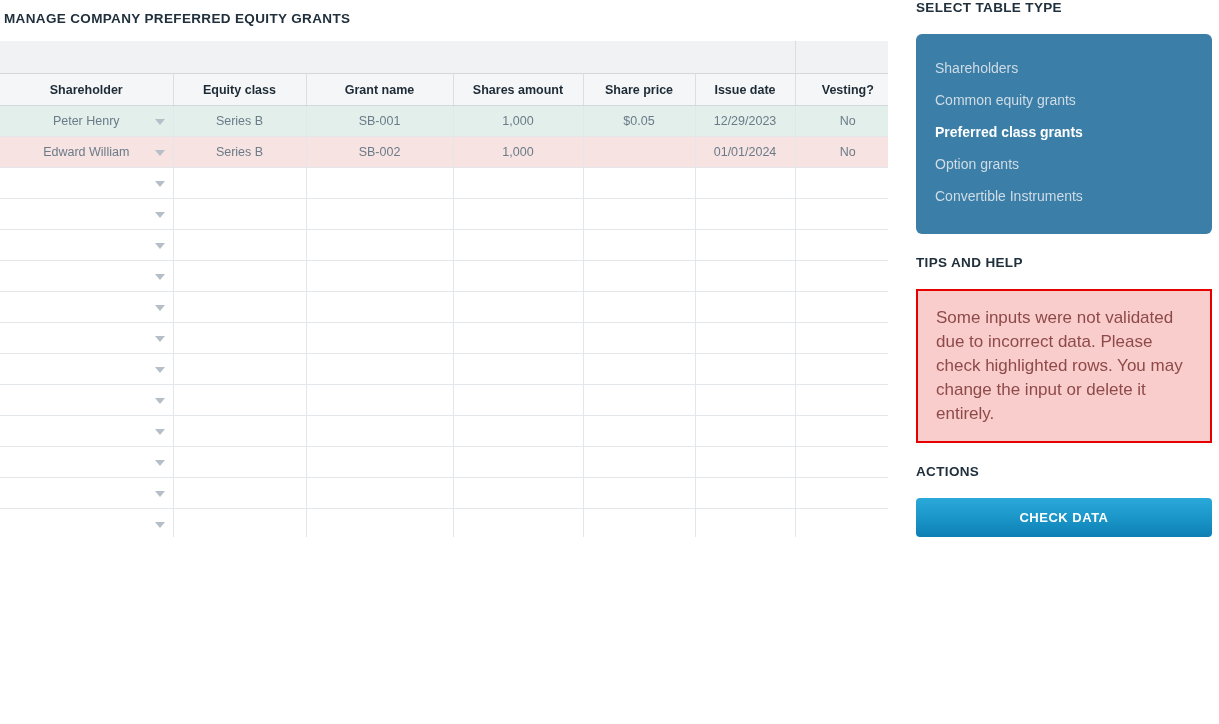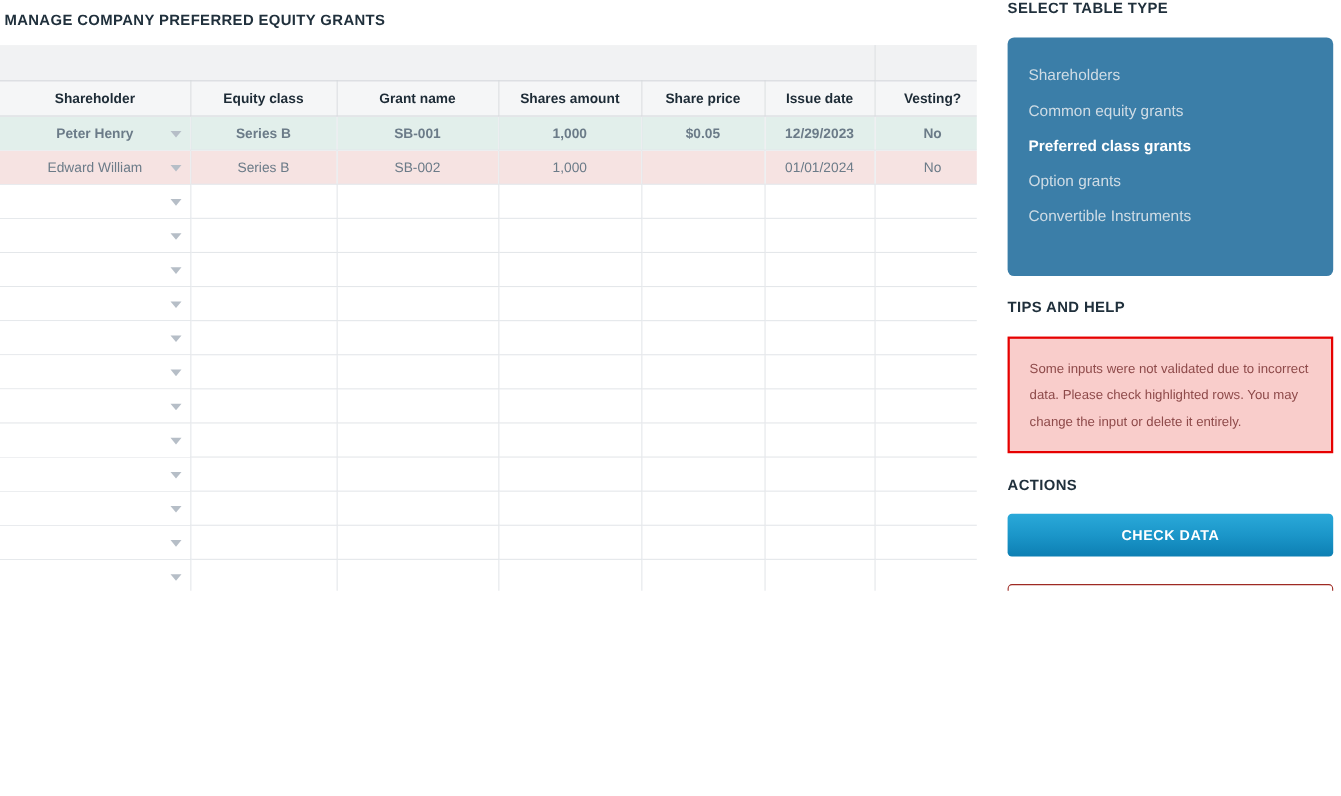--- a/index.html
+++ b/index.html
@@ -95,21 +95,21 @@
     padding: 0 8px;
     color: #6b7b88;
     font-size: 12.5px;
     background: #ffffff;
     vertical-align: middle;
     overflow: hidden;
     white-space: nowrap;
   }
   tr.data-row td:last-child { border-right: none; }
 
-  tr.row-ok td    { background: #e2efeb; font-weight: bold; }
+  tr.row-ok td    { background: #e2efeb; }
   tr.row-error td { background: #f6e3e2; }
 
   td.align-center { text-align: center; }
   td.align-right  { text-align: center; }
 
   
   td.cell-shareholder {
     position: relative;
     text-align: center;
     padding-right: 26px;
@@ -139,42 +139,42 @@
     font-weight: bold;
     letter-spacing: 0.35px;
     color: #20303c;
     white-space: nowrap;
   }
 
   .type-panel {
     margin-top: 19px;
     background: #3b7ea8;
     border-radius: 6px;
-    padding: 18px 0 39px 0;
+    padding: 18px 0 22px 0;
   }
   .type-item {
     padding: 8px 19px;
     font-size: 14px;
     color: #cfdce5;
     cursor: pointer;
     white-space: nowrap;
   }
   .type-item.active {
     color: #ffffff;
     font-weight: bold;
   }
 
   .tips-box {
     margin-top: 19px;
     background: #f9cdcb;
     border: 2px solid #e60000;
     padding: 15px 18px 15px 18px;
   }
   .tips-text {
-    font-size: 12px;
+    font-size: 17px;
     line-height: 24px;
     color: #8e4a4a;
   }
 
   .btn {
     display: block;
     width: 100%;
     box-sizing: border-box;
     text-align: center;
     font-size: 13px;

